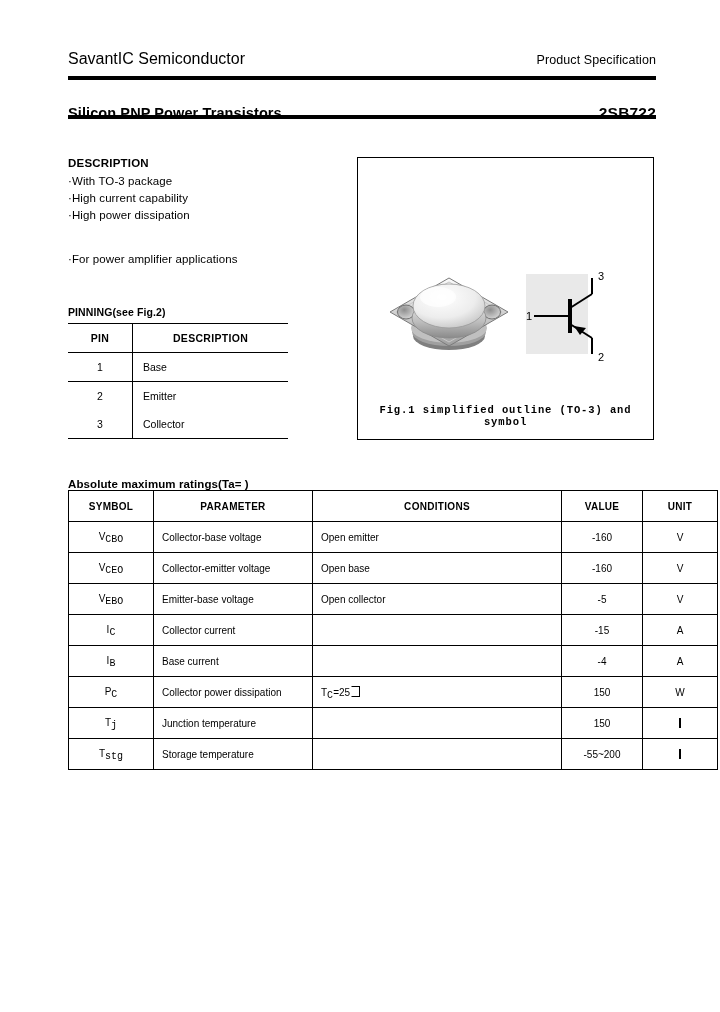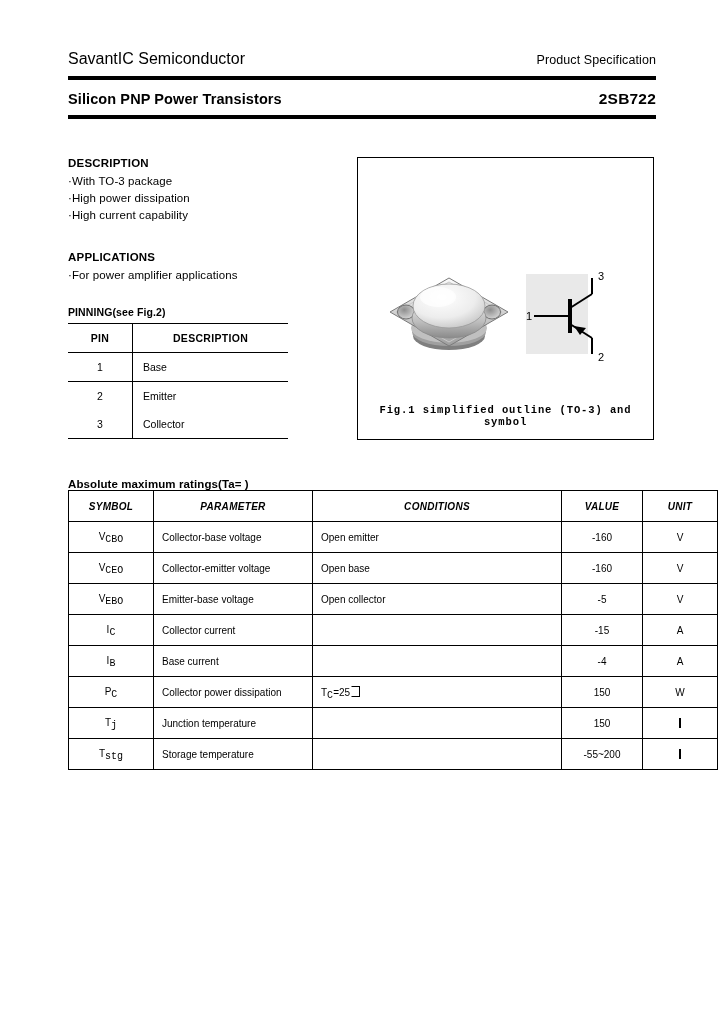--- a/index.html
+++ b/index.html
@@ -26,21 +26,21 @@
   
   .hdr-row {
     position: absolute;
     left: 68px;
     width: 588px;
     display: flex;
     justify-content: space-between;
     align-items: baseline;
   }
   .hdr-row-1 { top: 50px; }
-  .hdr-row-2 { top: 90px; gap: 45px; }
+  .hdr-row-2 { top: 104px; gap: 45px; }
 
   .hdr-left-1, .hdr-right-1 {
     font-size: 12.5px;
     font-weight: normal;
     letter-spacing: 0.1px;
   }
   .hdr-left-2 {
     font-size: 14.5px;
     font-weight: bold;
     letter-spacing: 0.1px;
@@ -215,21 +215,20 @@
     padding: 0 8px;
     font-size: 10px;
     font-weight: normal;
     vertical-align: middle;
   }
   table.ratings thead th {
     font-weight: bold;
     text-align: center;
     letter-spacing: 0.3px;
     font-size: 10px;
-    font-style: italic;
   }
   table.ratings td.c-symbol { text-align: center; width: 68px; }
   table.ratings td.c-param  { text-align: left;   width: 142px; }
   table.ratings td.c-cond   { text-align: left;   width: 232px; }
   table.ratings td.c-value  { text-align: center; width: 64px; }
   table.ratings td.c-unit   { text-align: center; width: 58px; }
   table.ratings th.c-symbol { width: 68px; }
   table.ratings th.c-param  { width: 142px; }
   table.ratings th.c-cond   { width: 232px; }
   table.ratings th.c-value  { width: 64px; }
@@ -272,26 +271,25 @@
 
   <div class="hdr-row hdr-row-2">
     <span class="hdr-left-2">Silicon PNP Power Transistors</span>
     <span class="hdr-right-2">2SB722</span>
   </div>
   <div class="rule rule-bottom"></div>
 
   <div id="description-block">
     <div class="sec-title">DESCRIPTION</div>
     <div class="bullet-line">·With TO-3 package</div>
+    <div class="bullet-line">·High current capability</div>
     <div class="bullet-line">·High power dissipation</div>
-    <div class="bullet-line">·High current capability</div>
   </div>
 
   <div id="applications-block">
-    <div class="sec-title">APPLICATIONS</div>
     <div class="bullet-line">·For power amplifier applications</div>
   </div>
 
   <div id="pinning-section">
     <div class="pinning-heading">PINNING(see Fig.2)</div>
     <table class="pintable">
       <thead>
         <tr>
           <th class="col-pin">PIN</th>
           <th class="col-desc">DESCRIPTION</th>

